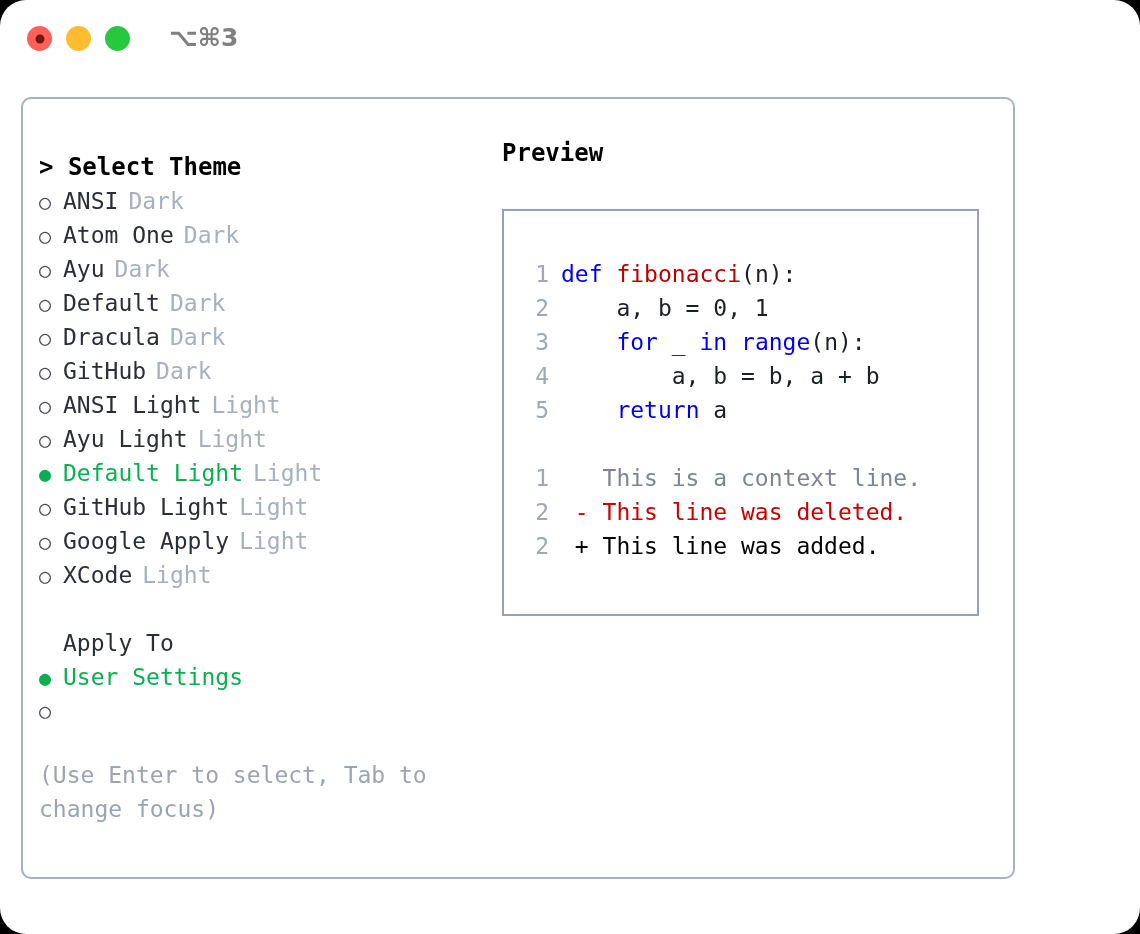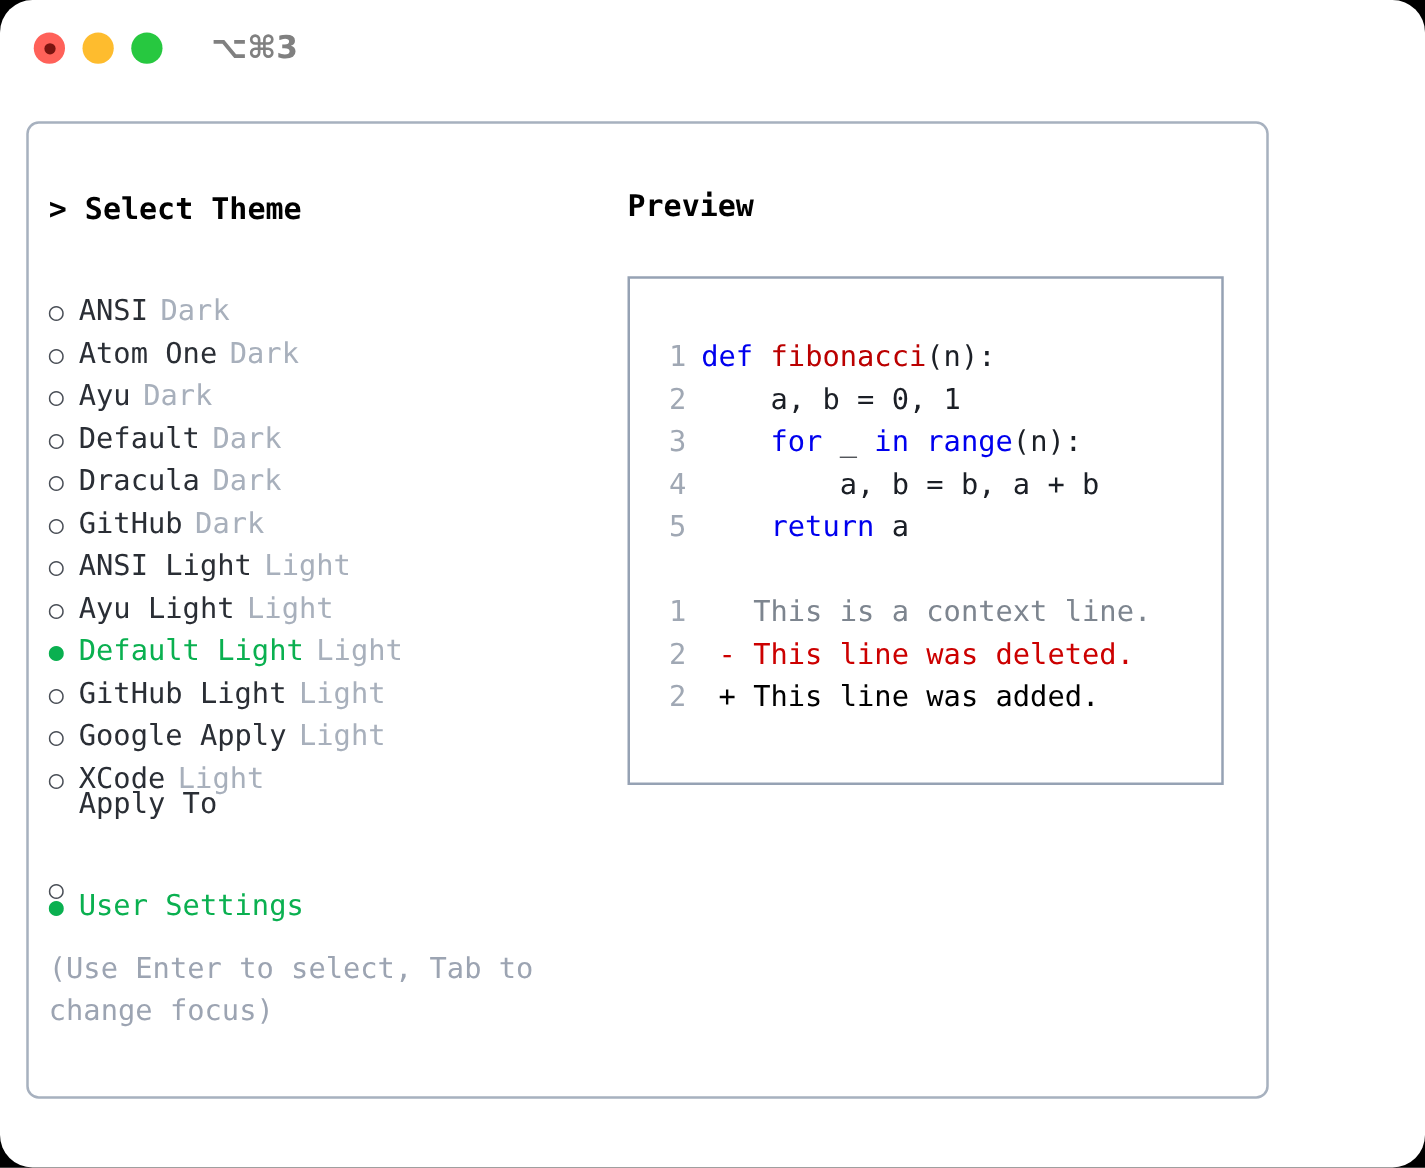--- a/index.html
+++ b/index.html
@@ -125,21 +125,20 @@
     width: 24px;
     flex: 0 0 24px;
     font-size: 20px;
     color: #4a4f57;
     line-height: 34px;
   }
   .bullet.selected { color: #0ab050; }
 
   .label {
     color: #2a2e35;
-    margin-top: 48px;
   }
   .row.selected .label { color: #0ab050; text-align: right; }
 
   .tag {
     color: #a8b0bc;
     margin-left: 10px;
   }
   .row.selected .tag { color: #a8b0bc; }
 
   .apply-header {
@@ -159,21 +158,21 @@
     line-height: 34px;
     color: #9ca4b2;
     width: 420px;
     white-space: pre-wrap;
   }
 
   
   .right-col {
     position: absolute;
     left: 479px;
-    top: 49px;
+    top: 37px;
     width: 500px;
   }
 
   .preview-box {
     margin-top: 39px;
     width: 477px;
     height: 407px;
     border: 2px solid #96a2b4;
     background: #ffffff;
     position: relative;

